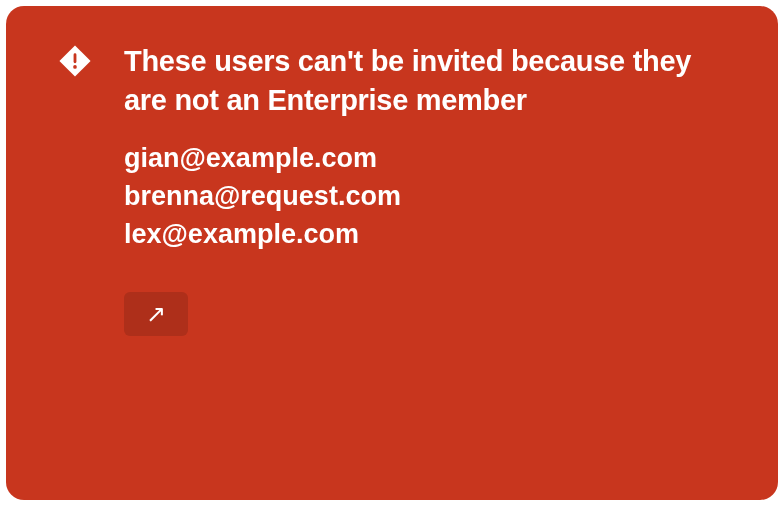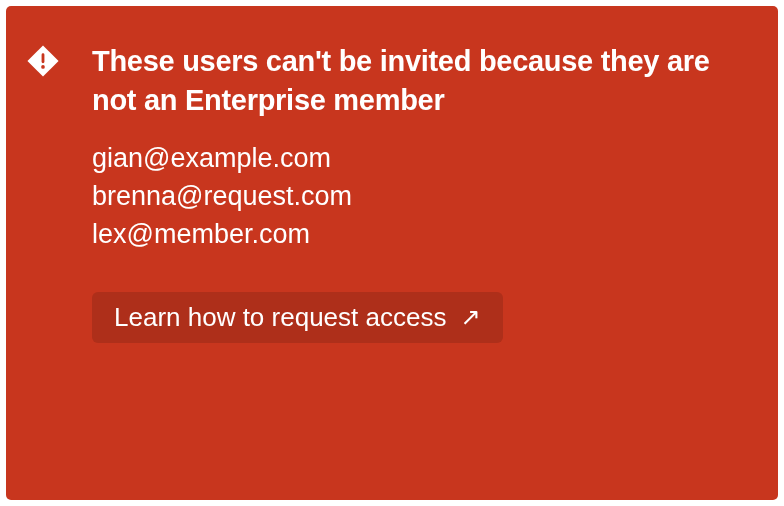--- a/index.html
+++ b/index.html
@@ -9,22 +9,22 @@
     }
     body {
       font-family: -apple-system, BlinkMacSystemFont, "Segoe UI", Helvetica, Arial, sans-serif;
       background: #fff;
       width: 784px;
       height: 506px;
       padding: 6px;
     }
     .alert {
       background: #c8361e;
-      border-radius: 5px;
-      padding: 36px 44px 36px 20px;
+      border-radius: 18px;
+      padding: 36px 44px 36px 52px;
       display: flex;
       gap: 32px;
       align-items: flex-start;
       color: #fff;
       height: 100%;
     }
     .icon-wrap {
       flex-shrink: 0;
       padding-top: 2px;
     }
@@ -44,20 +44,21 @@
       letter-spacing: -0.01em;
     }
     .user-list {
       font-size: 27px;
       font-weight: 400;
       line-height: 1.4;
       margin-bottom: 38px;
     }
     .user-item {
       display: block;
+      font-weight: bold;
     }
     .instruction {
       font-size: 27px;
       font-weight: 400;
       line-height: 1.4;
       margin-bottom: 18px;
     }
     .action-button {
       display: inline-flex;
       align-items: center;
@@ -89,20 +90,19 @@
         <rect x="11" y="6.5" width="2" height="7" rx="1" fill="#c8361e"></rect>
         <circle cx="12" cy="16.2" r="1.3" fill="#c8361e"></circle>
       </svg>
     </span>
   </div>
   <div class="content">
     <div class="title">These users can't be invited because they are not an Enterprise member</div>
     <div class="user-list">
       <span class="user-item">gian@example.com</span>
       <span class="user-item">brenna@request.com</span>
-      <span class="user-item">lex@member.com</span>
+      <span class="user-item">lex@example.com</span>
     </div>
     <button class="action-button">
-      <span>Learn how to request access</span>
       <span class="arrow-icon">↗</span>
     </button>
   </div>
 </div>
 
 </body></html>

